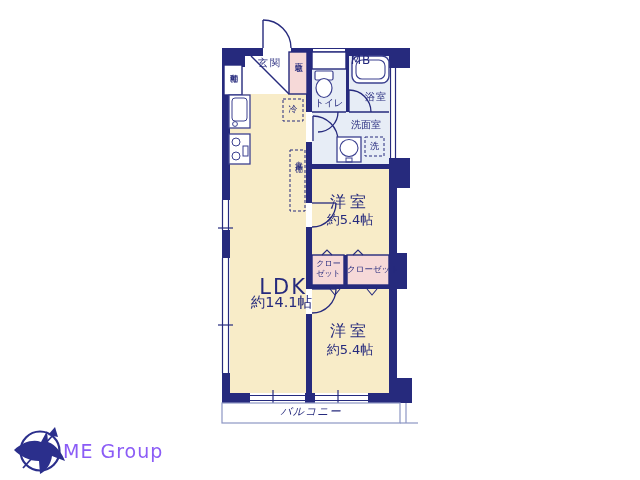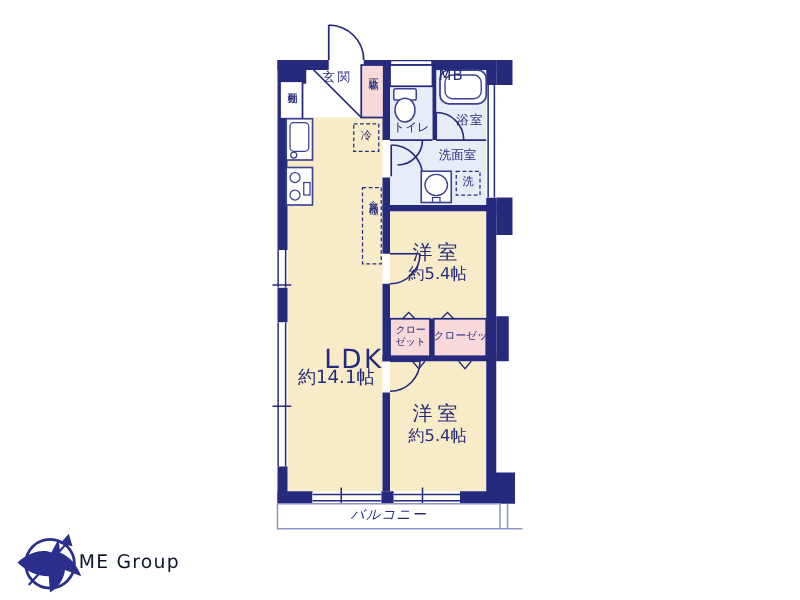--- a/index.html
+++ b/index.html
@@ -6,21 +6,21 @@
   .canvas{position:relative;width:640px;height:480px;background:#fff;overflow:hidden;
           font-family:"DejaVu Sans","Liberation Sans",sans-serif;}
   .w{position:absolute;background:#262a7d;}
   .fill{position:absolute;}
   .cream{background:#f8ecc8;}
   .blue{background:#e7edf6;}
   .lbl{position:absolute;color:#262a7d;line-height:1.12;white-space:nowrap;}
   .ctr{text-align:center;}
   .vert{writing-mode:vertical-rl;text-orientation:upright;white-space:normal;letter-spacing:1px;}
   svg.overlay{position:absolute;left:0;top:0;}
-  .logo-text{position:absolute;left:63px;top:440px;font-size:15px;color:#0f172a;letter-spacing:1px;}
+  .logo-text{position:absolute;left:63px;top:440px;font-size:19px;color:#8b5cf6;letter-spacing:1px;}
 </style>
 </head>
 <body>
 
 <div class="canvas">
 
   <div class="fill cream" style="left:230px;top:94px;width:76px;height:299px;"></div>
   <div class="fill blue" style="left:312px;top:69px;width:34px;height:43px;"></div>
   <div class="fill blue" style="left:349px;top:52px;width:40px;height:60px;"></div>
   <div class="fill blue" style="left:312px;top:112px;width:77px;height:52px;"></div>
@@ -174,21 +174,21 @@
   <div class="lbl ctr" style="left:336px;top:119px;width:60px;font-size:10px;">洗面室</div>
   <div class="lbl ctr" style="left:365px;top:141px;width:19px;font-size:9px;">洗</div>
   <div class="lbl ctr" style="left:283px;top:104px;width:20px;font-size:9px;">冷</div>
   <div class="lbl vert" style="left:228px;top:68px;height:26px;font-size:8px;letter-spacing:0;">可動棚</div>
   <div class="lbl vert" style="left:293px;top:154px;height:54px;font-size:8px;letter-spacing:2px;">食器棚</div>
 
   <div class="lbl ctr" style="left:310px;top:193px;width:80px;font-size:16px;letter-spacing:4px;">洋室</div>
   <div class="lbl ctr" style="left:310px;top:213px;width:80px;font-size:13px;">約5.4帖</div>
 
   <div class="lbl ctr" style="left:231px;top:276px;width:76px;font-size:21px;letter-spacing:2px;text-align:right;">LDK</div>
-  <div class="lbl ctr" style="left:226px;top:294px;width:86px;font-size:14.5px;">約14.1帖</div>
+  <div class="lbl ctr" style="left:226px;top:294px;width:86px;font-size:14.5px;text-align:right;">約14.1帖</div>
 
   <div class="lbl ctr" style="left:315px;top:259px;width:27px;font-size:8px;white-space:normal;line-height:1.3;">クローゼット</div>
   <div class="lbl ctr" style="left:347px;top:265px;width:42px;font-size:8.5px;">クローゼット</div>
 
   <div class="lbl ctr" style="left:310px;top:322px;width:80px;font-size:16px;letter-spacing:4px;">洋室</div>
   <div class="lbl ctr" style="left:310px;top:343px;width:80px;font-size:13px;">約5.4帖</div>
 
   <div class="lbl ctr" style="left:256px;top:406px;width:110px;font-size:11px;letter-spacing:1px;font-style:italic;">バルコニー</div>
 
   <svg style="position:absolute;left:10px;top:424px;" width="58" height="54" viewBox="0 0 58 54">

